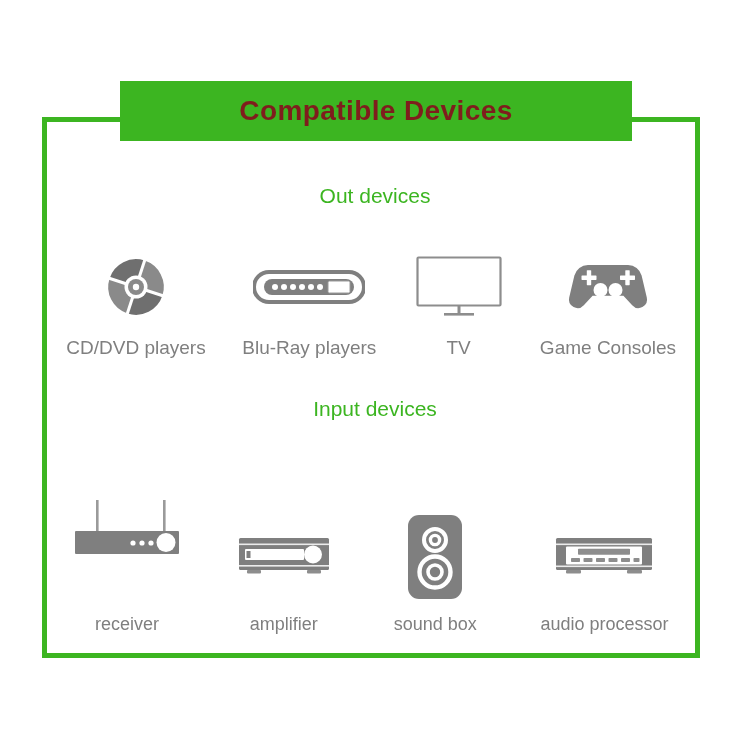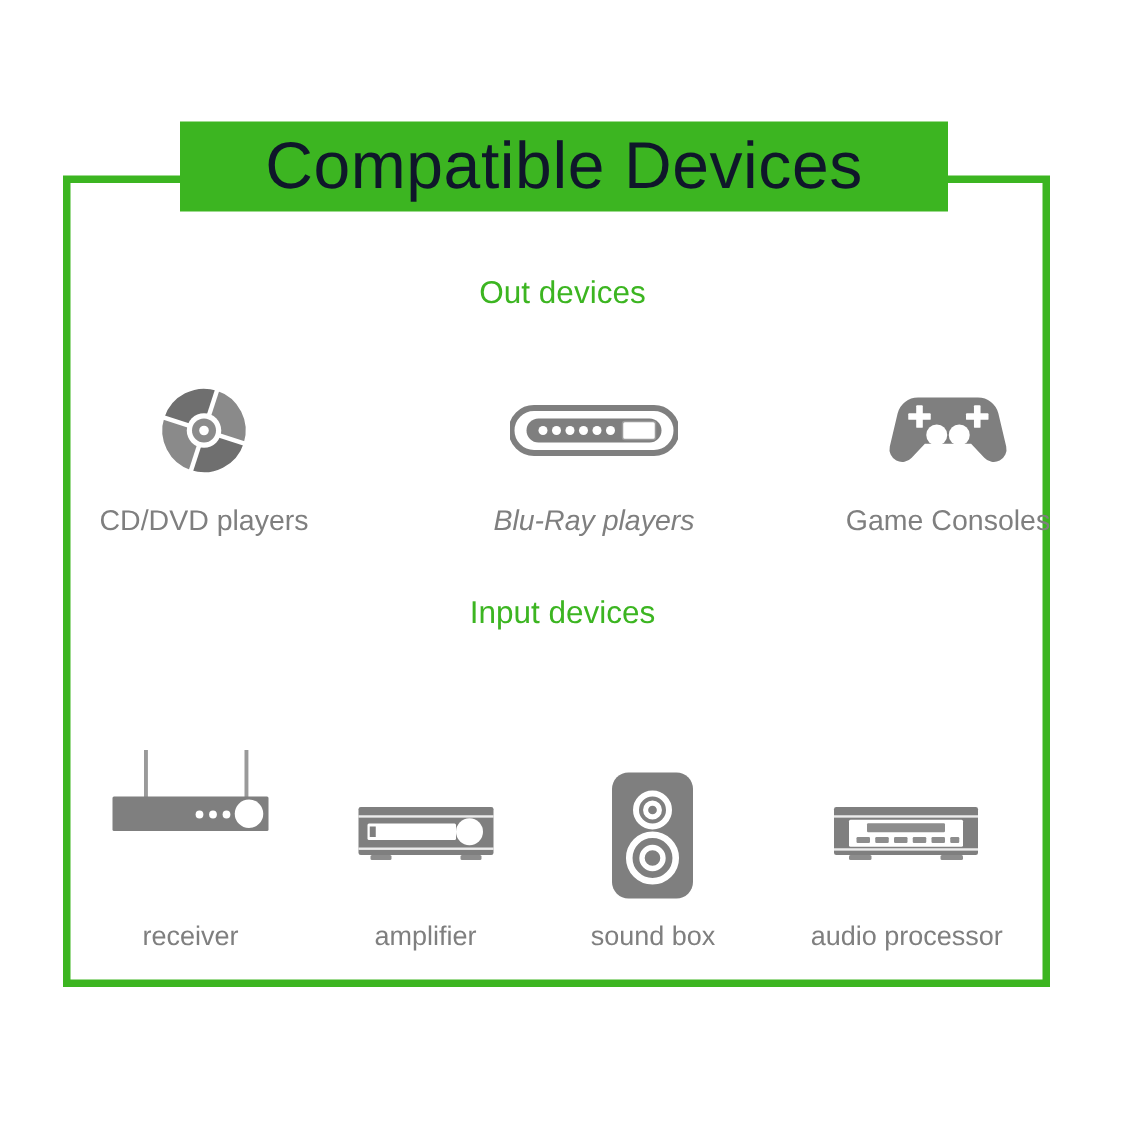--- a/index.html
+++ b/index.html
@@ -39,23 +39,23 @@
     left: 120px;
     top: 81px;
     width: 512px;
     height: 60px;
     background: #3cb521;
     display: flex;
     align-items: center;
     justify-content: center;
   }
   .banner-title {
-    color: #0f172a;
-    font-size: 44px;
-    font-weight: 400;
+    color: #7f1d1d;
+    font-size: 28px;
+    font-weight: 700;
     letter-spacing: 0.4px;
     line-height: 1;
     white-space: nowrap;
   }
 
   
   .section-heading {
     position: absolute;
     left: 0;
     width: 750px;
@@ -98,21 +98,21 @@
     color: #7f7f7f;
     font-size: 19px;
     font-weight: 400;
     line-height: 1;
     white-space: nowrap;
     text-align: center;
   }
 
   
   #row-out   .cell:nth-child(1) { width: 168px; }
-  #row-out   .cell:nth-child(2) { width: 168px; font-style: italic; }
+  #row-out   .cell:nth-child(2) { width: 168px; }
   #row-out   .cell:nth-child(3) { width: 120px; }
   #row-out   .cell:nth-child(4) { width: 168px; }
 
   #row-input .cell:nth-child(1) { width: 150px; gap: 28px; }
   #row-input .cell:nth-child(2) { width: 140px; }
   #row-input .cell:nth-child(3) { width: 140px; }
   #row-input .cell:nth-child(4) { width: 175px; }
 
   #row-input .cell-label { font-size: 18px; }
   #row-input .cell-art   { height: 92px; }
@@ -168,20 +168,30 @@
             <circle cx="49" cy="20" r="3"></circle>
             <circle cx="58" cy="20" r="3"></circle>
             <circle cx="67" cy="20" r="3"></circle>
           </g>
           <rect x="75" y="14" width="22" height="12" rx="1.5" ry="1.5" fill="#ffffff" stroke="#9a9a9a" stroke-width="1"></rect>
         </svg>
       </div>
       <div class="cell-label">Blu-Ray players</div>
     </div>
 
+    <div class="cell">
+      <div class="cell-art">
+        <svg width="86" height="62" viewBox="0 0 86 62">
+          <rect x="1.5" y="1.5" width="83" height="48" rx="1" ry="1" fill="#ffffff" stroke="#8d8d8d" stroke-width="2.2"></rect>
+          <rect x="41.5" y="49" width="3" height="9" fill="#8d8d8d"></rect>
+          <rect x="28" y="57" width="30" height="2.6" fill="#8d8d8d"></rect>
+        </svg>
+      </div>
+      <div class="cell-label">TV</div>
+    </div>
 
     <div class="cell">
       <div class="cell-art">
         <svg width="84" height="56" viewBox="0 0 84 56">
           <path d="M22 6 h40 a14 14 0 0 1 13.6 10.6 l5.2 22
                    a8.5 8.5 0 0 1 -14.6 7.6 l-8.8 -9.4 h-30.8
                    l-8.8 9.4 a8.5 8.5 0 0 1 -14.6 -7.6 l5.2 -22
                    a14 14 0 0 1 13.6 -10.6 z" fill="#7f7f7f"></path>
           <g fill="#ffffff">
             <rect x="15.5" y="16.5" width="15" height="4.4" rx="0.6"></rect>

